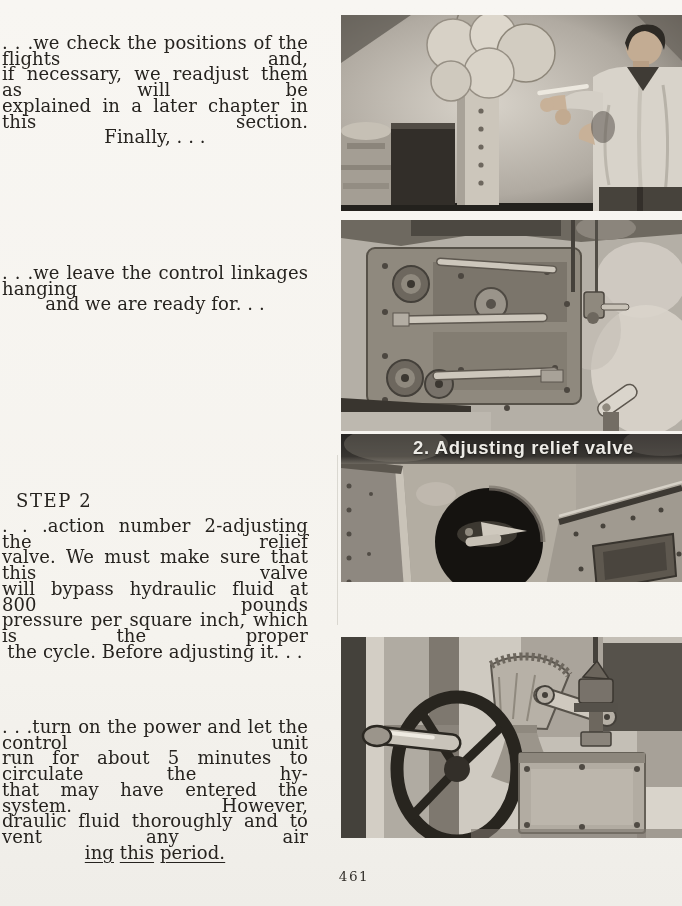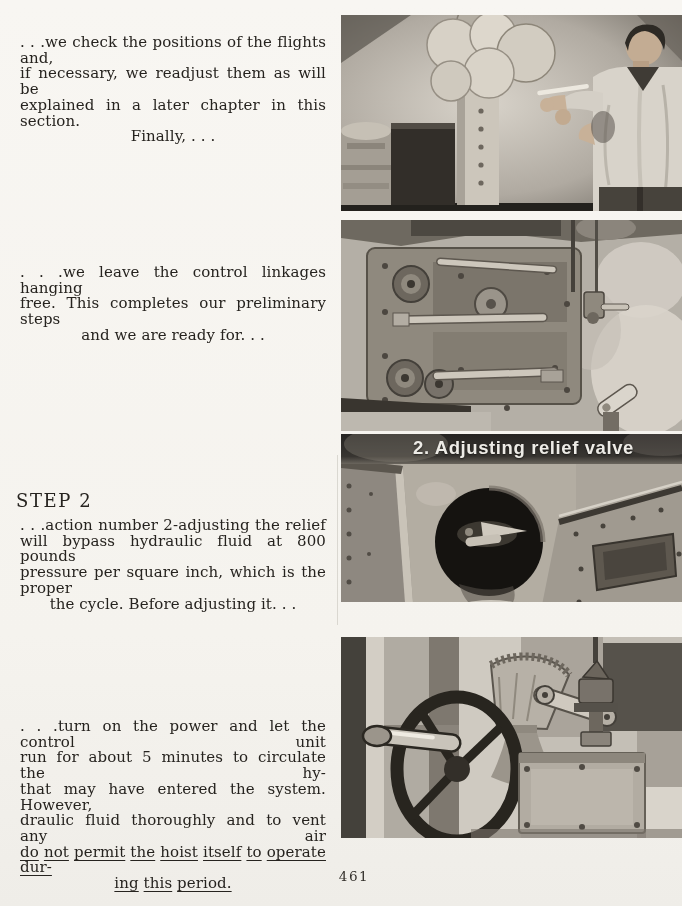--- a/index.html
+++ b/index.html
@@ -2,35 +2,35 @@
 <html><head>
 <meta charset="utf-8">
 <style>
   html,body{margin:0;padding:0;}
   body{
     width:682px;height:906px;position:relative;overflow:hidden;
     background:linear-gradient(180deg,#f8f6f2 0%,#f5f3ee 70%,#efede8 100%);
     font-family:"DejaVu Serif", serif;color:#26231f;
   }
   
-  .textblock{position:absolute;left:20px;width:306px;font-size:15px;line-height:15.7px;letter-spacing:0.1px;}
+  .textblock{position:absolute;left:2px;width:306px;font-size:18px;line-height:15.7px;letter-spacing:0.1px;}
   .jline{text-align:justify;text-align-last:justify;}
   .lline{text-align:center;}
   .step-heading{position:absolute;left:16px;top:490px;font-size:18px;letter-spacing:1.6px;}
   .u{text-decoration:underline;text-underline-offset:2.5px;text-decoration-thickness:1.3px;}
   #para1{top:35px;}
   #para2{top:265px;}
   #para3{top:518px;}
   #para4{top:719px;}
   
   .photo{position:absolute;left:341px;width:341px;overflow:hidden;background:#8a857c;}
   .photo svg{display:block;}
   #photo1{top:15px;height:196px;}
   #photo2{top:220px;height:211px;}
-  #photo3{top:434px;height:168px;}
+  #photo3{top:434px;height:148px;}
   #photo4{top:637px;height:201px;}
   .caption{
     position:absolute;top:3px;left:12px;width:100%;text-align:center;
     font-family:"Liberation Sans", sans-serif;font-weight:bold;font-size:18.5px;
     color:#edebe6;letter-spacing:0.6px;text-shadow:0 1px 2px rgba(0,0,0,0.55);
   }
   
   .pagenum{position:absolute;top:868px;left:13px;width:100%;text-align:center;font-size:13.5px;letter-spacing:1.5px;color:#33302b;}
   
   .scan-line{position:absolute;left:337px;top:455px;width:1px;height:170px;background:#c8c4bc;opacity:0.6;}
@@ -42,39 +42,38 @@
 
   <div class="textblock" id="para1">
     <div class="jline">. . .we check the positions of the flights and,</div>
     <div class="jline">if necessary, we readjust them as will be</div>
     <div class="jline">explained in a later chapter in this section.</div>
     <div class="lline">Finally, . . .</div>
   </div>
 
   <div class="textblock" id="para2">
     <div class="jline">. . .we leave the control linkages hanging</div>
-    <div class="jline">free.  This completes our preliminary steps</div>
     <div class="lline">and we are ready for. . .</div>
   </div>
 
   <div class="step-heading">STEP 2</div>
 
   <div class="textblock" id="para3">
     <div class="jline">. . .action number 2-adjusting the relief</div>
+    <div class="jline">valve.  We must make sure that this valve</div>
     <div class="jline">will bypass hydraulic fluid at 800 pounds</div>
     <div class="jline">pressure per square inch, which is the proper</div>
     <div class="lline">the cycle.  Before adjusting it. . .</div>
   </div>
 
   <div class="textblock" id="para4">
     <div class="jline">. . .turn on the power and let the control unit</div>
     <div class="jline">run for about 5 minutes to circulate the hy-</div>
     <div class="jline">that may have entered the system.  However,</div>
     <div class="jline">draulic fluid thoroughly and to vent any air</div>
-    <div class="jline"><span class="u">do</span> <span class="u">not</span> <span class="u">permit</span> <span class="u">the</span> <span class="u">hoist</span> <span class="u">itself</span> <span class="u">to</span> <span class="u">operate</span> <span class="u">dur-</span></div>
     <div class="lline"><span class="u">ing</span> <span class="u">this</span> <span class="u">period.</span></div>
   </div>
 
   <div class="scan-line"></div>
 </div>
 
 <div>
 
   <div class="photo" id="photo1">
     <svg width="341" height="196" viewBox="0 0 341 196">

